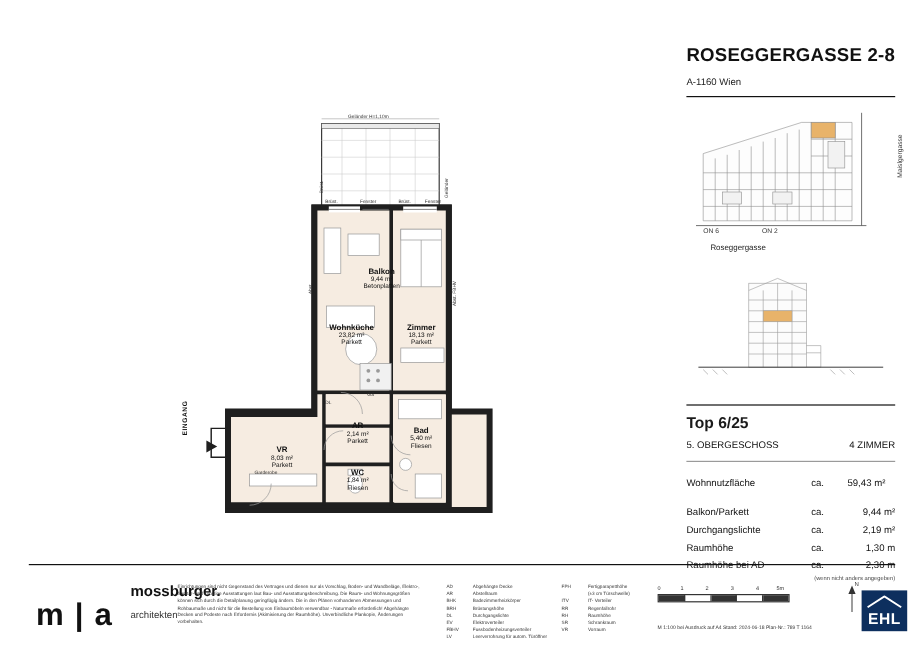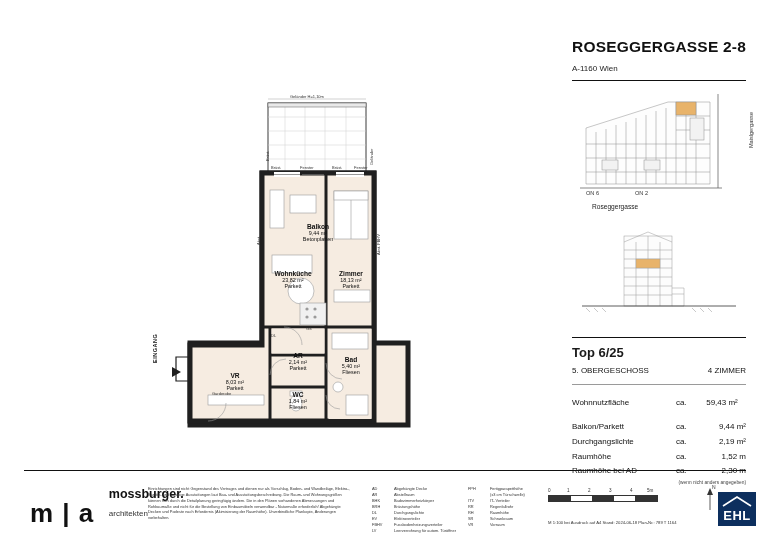--- a/index.html
+++ b/index.html
@@ -245,21 +245,21 @@
         <span class="val">9,44 m²</span>
       </div>
       <div class="row">
         <span class="lbl">Durchgangslichte</span>
         <span class="ca">ca.</span>
         <span class="val">2,19 m²</span>
       </div>
       <div class="row">
         <span class="lbl">Raumhöhe</span>
         <span class="ca">ca.</span>
-        <span class="val">1,52 m</span>
+        <span class="val">1,30 m</span>
       </div>
       <div class="row">
         <span class="lbl">Raumhöhe bei AD</span>
         <span class="ca">ca.</span>
         <span class="val">2,30 m</span>
       </div>
       <div class="note-small">(wenn nicht anders angegeben)</div>
     </div>
   </div>
 

